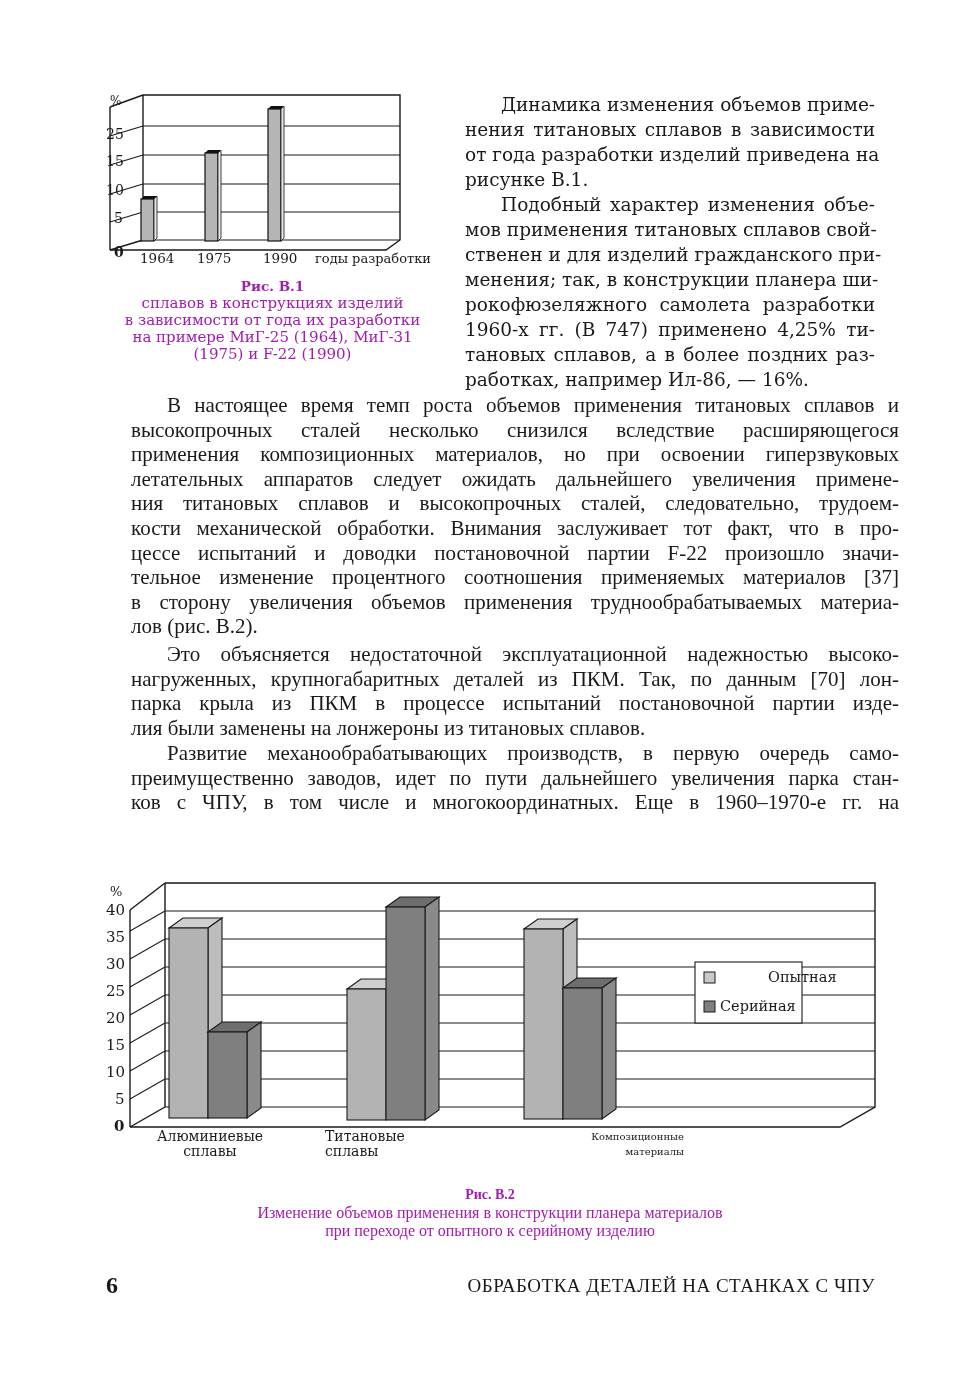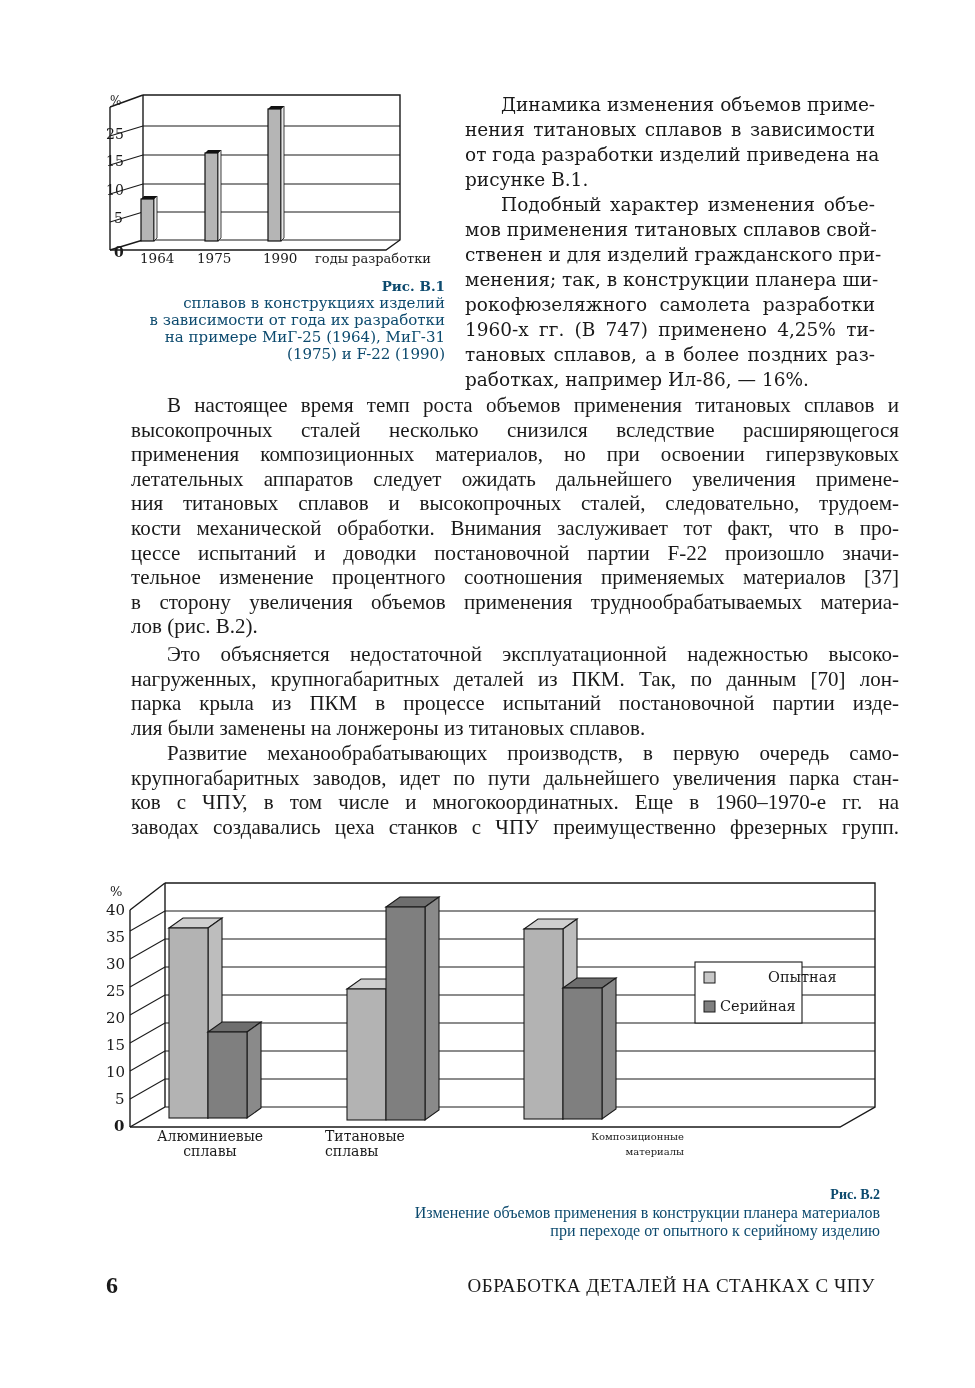--- a/index.html
+++ b/index.html
@@ -1,18 +1,18 @@
 <!DOCTYPE html>
 <html><head>
 <meta charset="utf-8">
 <style>
   html, body { margin: 0; padding: 0; }
   body { width: 975px; height: 1388px; background: #ffffff; position: relative; overflow: hidden; font-family: "DejaVu Serif", "Liberation Serif", serif; color: #1a1a1a; }
   .abs { position: absolute; }
-  .caption { position: absolute; text-align: right; font-family: "DejaVu Serif", serif; font-size: 15px; line-height: 17px; color: #0c4a6e; }
+  .caption { position: absolute; text-align: center; font-family: "DejaVu Serif", serif; font-size: 15px; line-height: 17px; color: #a21caf; }
   .caption .fig { font-weight: bold; font-size: 13.5px; }
   .para-right { position: absolute; left: 465px; width: 410px; font-size: 18.5px; line-height: 25px; text-align: justify; }
   .para-right .ln { display: block; white-space: nowrap; text-align-last: justify; height: 25px; }
   .para-right .ln.last { text-align-last: left; }
   .para-right .ln.ind { text-indent: 36px; }
   .body-text { position: absolute; left: 107px; width: 768px; font-family: "Liberation Serif", serif; font-size: 21px; line-height: 24.6px; margin-left: 24px; }
   .body-text .ln { display: block; white-space: nowrap; text-align: justify; text-align-last: justify; height: 24.6px; }
   .body-text .ln.last { text-align-last: left; }
   .body-text .ln.ind { text-indent: 36px; }
   .footer-num { position: absolute; left: 106px; top: 1272px; font-family: "Liberation Serif", serif; font-weight: bold; font-size: 24px; }
@@ -109,23 +109,22 @@
 
 <div class="body-text" style="top:642px;">
   <span class="ln ind">Это объясняется недостаточной эксплуатационной надежностью высоко-</span>
   <span class="ln">нагруженных, крупногабаритных деталей из ПКМ. Так, по данным [70] лон-</span>
   <span class="ln">парка крыла из ПКМ в процессе испытаний постановочной партии изде-</span>
   <span class="ln last">лия были заменены на лонжероны из титановых сплавов.</span>
 </div>
 
 <div class="body-text" style="top:741px;">
   <span class="ln ind">Развитие механообрабатывающих производств, в первую очередь само-</span>
-  <span class="ln">крупногабаритных заводов, идет по пути дальнейшего увеличения парка стан-</span>
+  <span class="ln">преимущественно заводов, идет по пути дальнейшего увеличения парка стан-</span>
   <span class="ln">ков с ЧПУ, в том числе и многокоординатных. Еще в 1960–1970-е гг. на</span>
-  <span class="ln">заводах создавались цеха станков с ЧПУ преимущественно фрезерных групп.</span>
 </div>
 
 <svg class="abs" style="left:100px;top:875px;" width="780" height="260" viewBox="0 0 780 260">
 
   <g stroke="#1a1a1a" stroke-width="1.4" fill="none">
     <polyline points="65,8 775,8 775,232 740,252 30,252"></polyline>
     <line x1="65" y1="8" x2="65" y2="232"></line>
     <line x1="30" y1="252" x2="30" y2="35"></line>
     <line x1="30" y1="35" x2="65" y2="8"></line>
     <line x1="30" y1="252" x2="65" y2="232"></line>

